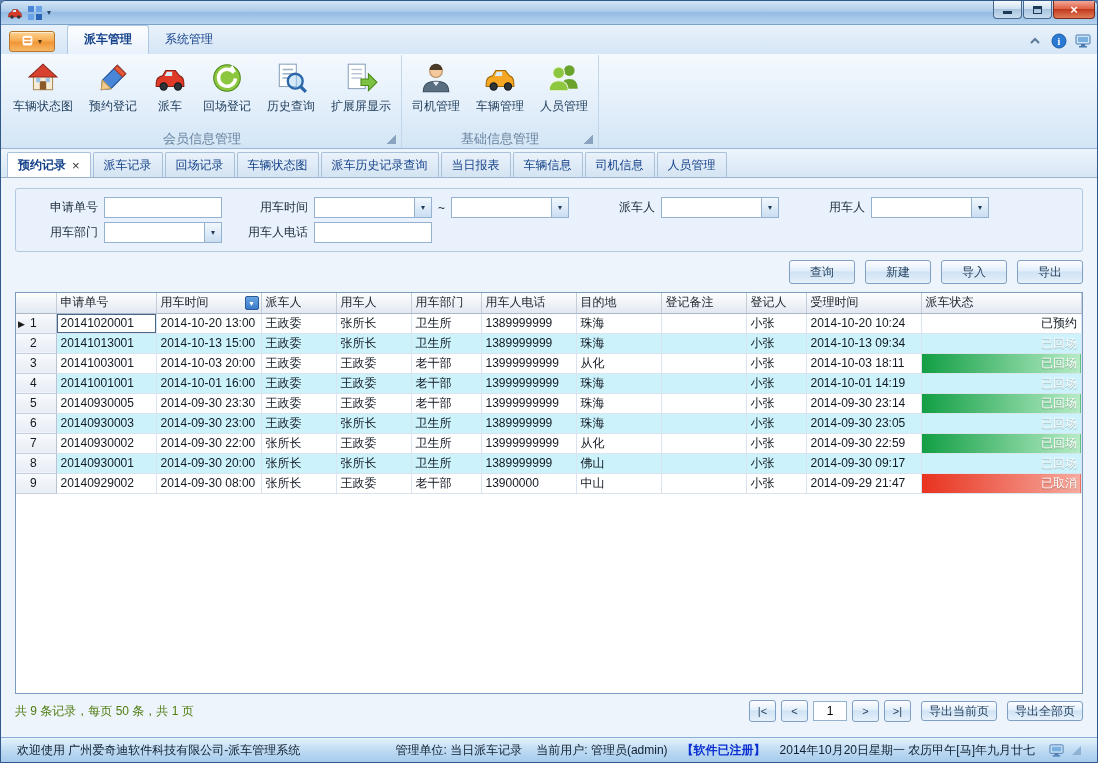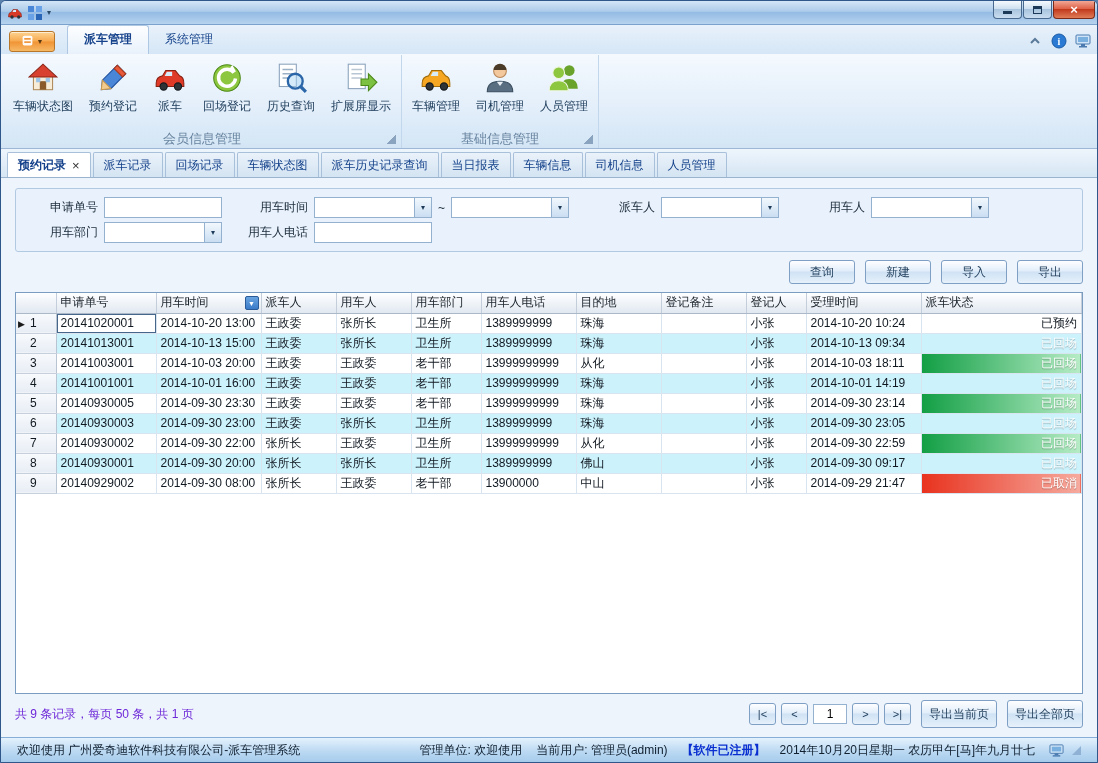--- a/index.html
+++ b/index.html
@@ -96,26 +96,26 @@
   td.focused { box-shadow:inset 0 0 0 1px #46678a; }
   td.status { text-align:right; }
   td.status-returned { background:linear-gradient(90deg, var(--st-ret-1), var(--st-ret-2)); color:#fff; text-shadow:0 1px 1px rgba(0,0,0,.3); }
   td.status-cancelled { background:linear-gradient(90deg, var(--st-can-1), var(--st-can-2)); color:#fff; text-shadow:0 1px 1px rgba(0,0,0,.3);margin-left:48px; }
   .filterbtn { position:absolute; right:2px; top:3px; width:14px; height:14px; font-size:7px; color:#fff;
                background:linear-gradient(#6aa4e0,#3a7ac8); border:1px solid #2a5a98; border-radius:2px;
                display:flex; align-items:center; justify-content:center; }
 
   
   .pager { margin:6px 14px 0; display:flex; align-items:center; }
-  .pager-summary { color:#6d28d9; }
+  .pager-summary { color:#4d7c0f; }
   .pager-ctrls { margin-left:auto; display:flex; align-items:center; gap:5px; }
   .pbtn { width:27px; height:22px; border:1px solid #7fa0c4; border-radius:3px; font:inherit; font-size:11px; color:#1e3c5a;
           background:linear-gradient(#fefeff,#e2eefa 45%,#cfe2f4 50%,#e6f1fb); }
   .pinput { width:34px; height:20px; border:1px solid #94b2d0; text-align:center; font:inherit; }
-  .btn.wide { min-width:76px; height:28px; margin-left:5px; }
+  .btn.wide { min-width:76px; height:20px; margin-left:5px; }
 
   
   .statusbar { flex:0 0 25px; display:flex; align-items:center; padding:0 16px; gap:14px;
                background:linear-gradient(#e4f2fd,#bcd9f2 55%,#a6ccec); border-top:1px solid #86aed6; color:#102030; }
   .sb-right { margin-left:auto; display:flex; align-items:center; gap:14px; }
   .reg { color:#0a2fd0; font-weight:bold; text-decoration:none; }
   .sb-ic { width:15px; height:15px; display:inline-flex; }
   .sb-ic svg { width:100%; height:100%; }
   .grip { width:0; height:0; border-left:9px solid transparent; border-bottom:9px solid #8fb2d4; margin-left:-6px; }
 </style>
@@ -252,35 +252,35 @@
           </div>
           <div class="rcaption">
             <span>会员信息管理</span>
             <span class="dlauncher"></span>
           </div>
         </div>
         <div class="rgroup">
           <div class="ritems">
             <div class="ritem">
               <div class="ricon"><svg viewBox="0 0 32 32">
+                  <circle cx="16" cy="9.5" r="6" fill="#f2c89c" stroke="#b8885a"></circle>
+                  <path d="M10 8.5a6 6 0 0 1 12 0z" fill="#4a3a28"></path>
+                  <path d="M4 29q0-10 12-10t12 10z" fill="#5a6e82" stroke="#3a4e60"></path>
+                  <path d="M13 19.5l3 4 3-4z" fill="#e8eef4"></path>
+                </svg></div>
+              <div class="rlabel">司机管理</div>
+            </div>
+            <div class="ritem">
+              <div class="ricon"><svg viewBox="0 0 32 32">
                   <path d="M3 21q0-6 6-7l3-5h9l4 5q4 1 4 7v3H3z" fill="#f5a623" stroke="#a06a08"></path>
                   <circle cx="10" cy="24" r="3.4" fill="#2e3338" stroke="#14181c"></circle>
                   <circle cx="23.5" cy="24" r="3.4" fill="#2e3338" stroke="#14181c"></circle>
                   <path d="M13 10h5v4h-7z" fill="#d6ecfa"></path>
                 </svg></div>
               <div class="rlabel">车辆管理</div>
-            </div>
-            <div class="ritem">
-              <div class="ricon"><svg viewBox="0 0 32 32">
-                  <circle cx="16" cy="9.5" r="6" fill="#f2c89c" stroke="#b8885a"></circle>
-                  <path d="M10 8.5a6 6 0 0 1 12 0z" fill="#4a3a28"></path>
-                  <path d="M4 29q0-10 12-10t12 10z" fill="#5a6e82" stroke="#3a4e60"></path>
-                  <path d="M13 19.5l3 4 3-4z" fill="#e8eef4"></path>
-                </svg></div>
-              <div class="rlabel">司机管理</div>
             </div>
             <div class="ritem">
               <div class="ricon"><svg viewBox="0 0 32 32">
                   <circle cx="21" cy="9" r="5" fill="#6aa32c"></circle>
                   <path d="M13 26q0-9 8-9t8 9z" fill="#6aa32c"></path>
                   <circle cx="11" cy="11" r="5.5" fill="#8dc63f" stroke="#eef6e2"></circle>
                   <path d="M2 28q0-9.5 9-9.5t9 9.5z" fill="#8dc63f" stroke="#eef6e2"></path>
                 </svg></div>
               <div class="rlabel">人员管理</div>
             </div>
@@ -555,21 +555,21 @@
         <button class="btn wide">导出当前页</button>
         <button class="btn wide">导出全部页</button>
       </div>
     </div>
 
   </div>
 
   <div class="statusbar">
     <span>欢迎使用 广州爱奇迪软件科技有限公司-派车管理系统</span>
     <div class="sb-right">
-      <span>管理单位: 欢迎使用</span>
+      <span>管理单位: 当日派车记录</span>
       <span>当前用户: 管理员(admin)</span>
       <a href="#" class="reg">【软件已注册】</a>
       <span>2014年10月20日星期一 农历甲午[马]年九月廿七</span>
       <span class="sb-ic">
           <svg viewBox="0 0 16 16">
             <rect x="1" y="2" width="14" height="9" rx="1" fill="#cfe4f6" stroke="#4a7ab0"></rect>
             <rect x="3" y="4" width="10" height="5" fill="#7ab0e0"></rect>
             <rect x="6" y="11" width="4" height="2" fill="#4a7ab0"></rect>
             <rect x="4" y="13" width="8" height="1.5" fill="#4a7ab0"></rect>
           </svg>

